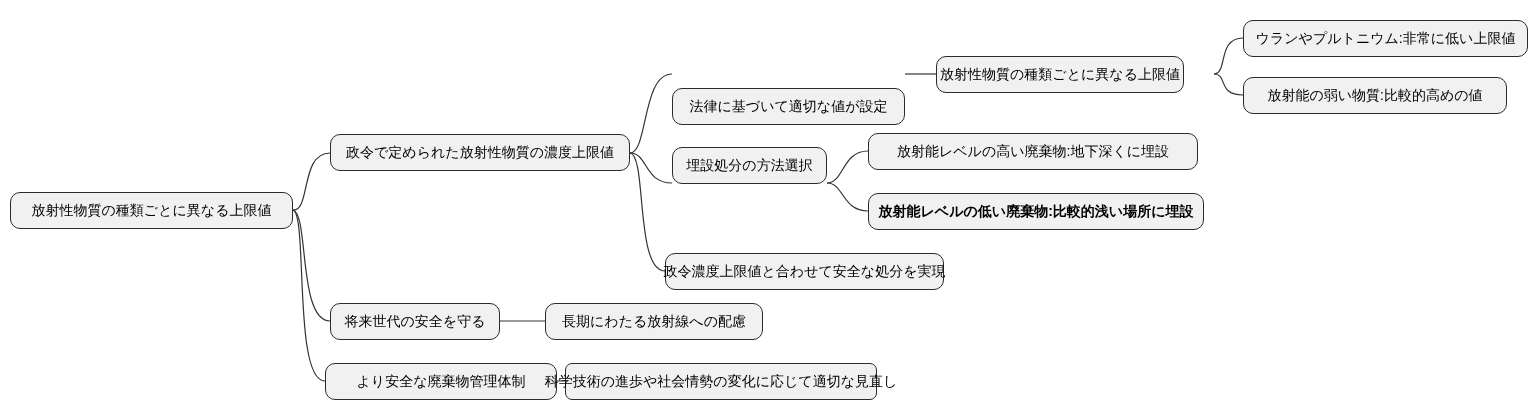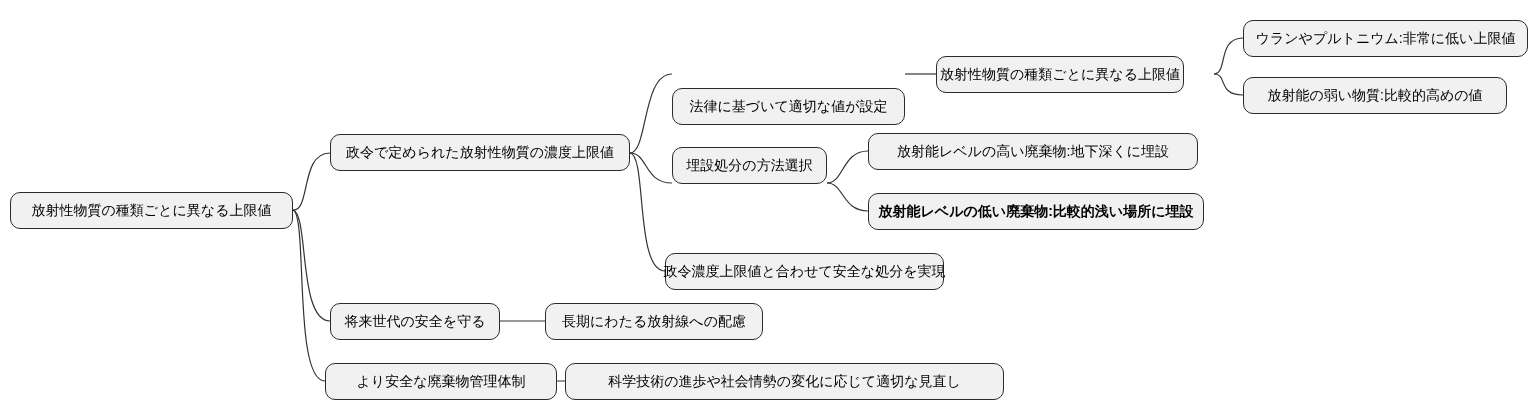--- a/index.html
+++ b/index.html
@@ -82,15 +82,15 @@
   <div class="node" style="left:868px; top:193px; width:336px;font-weight:bold;">放射能レベルの低い廃棄物:比較的浅い場所に埋設</div>
 
   <div class="node" style="left:665px; top:253px; width:279px;">政令濃度上限値と合わせて安全な処分を実現</div>
 
   <div class="node" style="left:330px; top:303px; width:170px;">将来世代の安全を守る</div>
 
   <div class="node" style="left:545px; top:303px; width:218px;">長期にわたる放射線への配慮</div>
 
   <div class="node" style="left:325px; top:363px; width:232px;">より安全な廃棄物管理体制</div>
 
-  <div class="node" style="left:565px; top:363px; width:439px;">科学技術の進歩や社会情勢の変化に応じて適切な見直し</div>
+  <div class="node" style="left:565px; top:363px; width:312px;border-radius:7px;">科学技術の進歩や社会情勢の変化に応じて適切な見直し</div>
 
 </div>
 
 </body></html>

